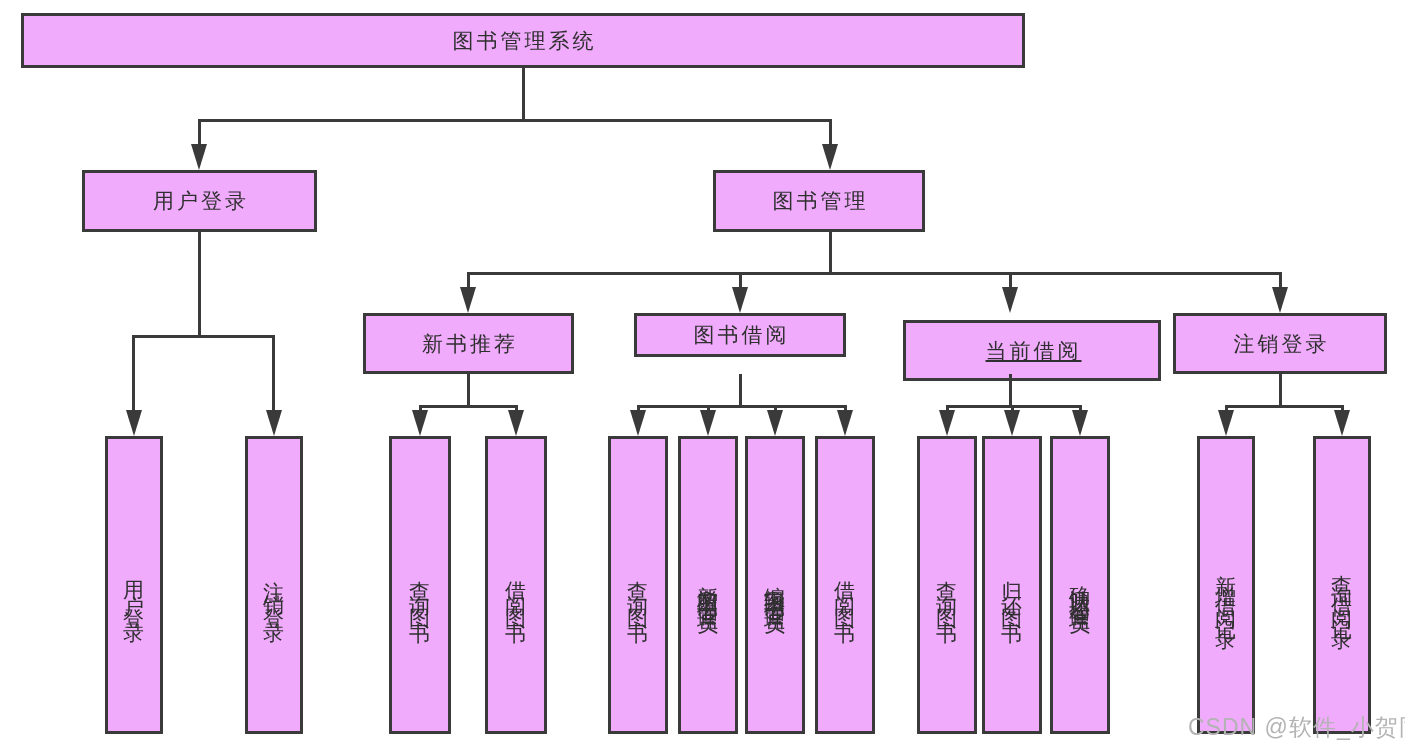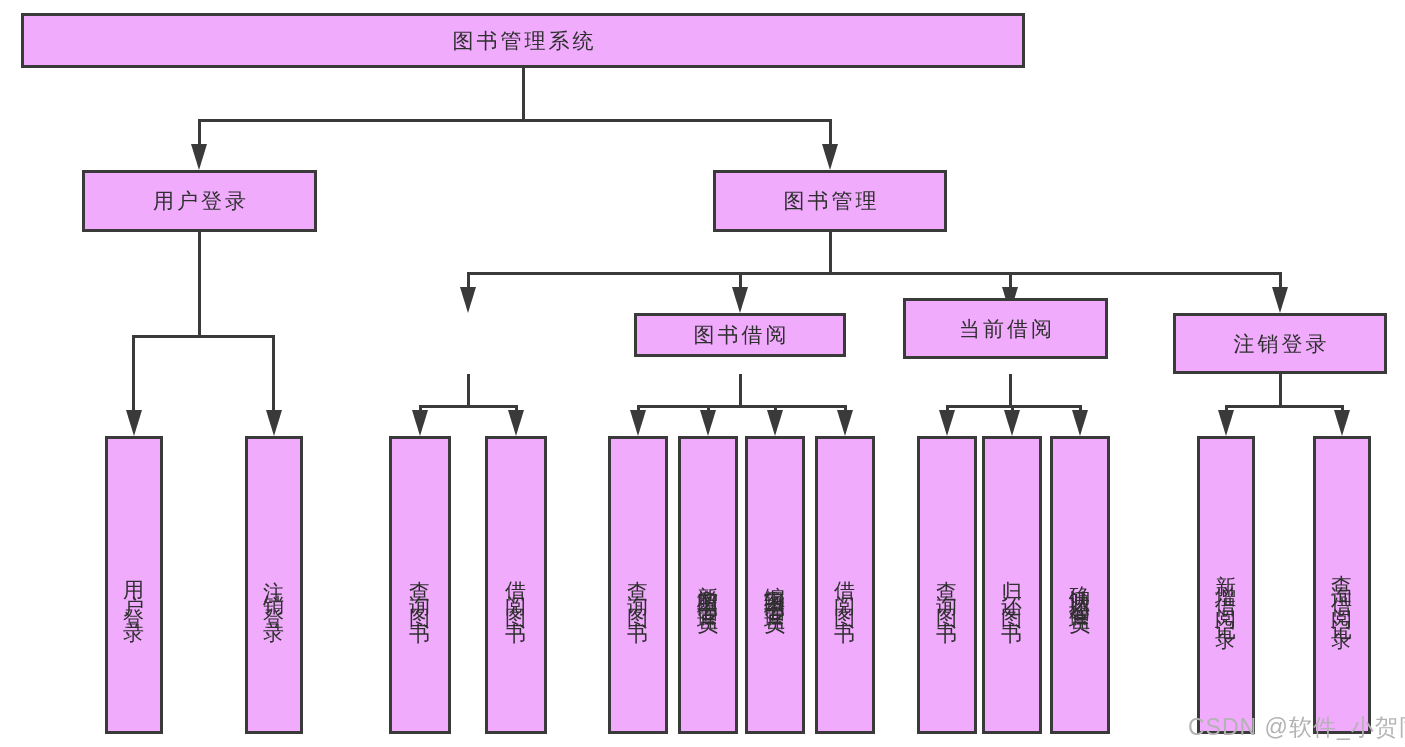--- a/index.html
+++ b/index.html
@@ -64,21 +64,21 @@
   <div class="vl" style="left:521.5px; top:68px;  height:53px;"></div>
   <div class="hl" style="left:197.5px; top:119px; width:634px;"></div>
   <div class="vl" style="left:197.5px; top:119px; height:27px;"></div>
   <div class="ah" style="left:191px;   top:144px;"></div>
   <div class="vl" style="left:828.5px; top:119px; height:27px;"></div>
   <div class="ah" style="left:822px;   top:144px;"></div>
 
   <div class="box hbox" style="left:82px; top:170px; width:235px; height:62px;">
     <span>用户登录</span>
   </div>
-  <div class="box hbox" style="left:713px; top:170px; width:234px; height:62px;">
+  <div class="box hbox" style="left:713px; top:170px; width:212px; height:62px;">
     <span>图书管理</span>
   </div>
 
   <div class="vl" style="left:197.5px; top:232px; height:106px;"></div>
   <div class="hl" style="left:132px;   top:335px; width:143px;"></div>
   <div class="vl" style="left:132px;   top:335px; height:77px;"></div>
   <div class="ah" style="left:125.5px; top:410px;"></div>
   <div class="vl" style="left:272px;   top:335px; height:77px;"></div>
   <div class="ah" style="left:265.5px; top:410px;"></div>
 
@@ -86,24 +86,27 @@
   <div class="hl" style="left:466.5px; top:272px; width:815px;"></div>
   <div class="vl" style="left:466.5px; top:272px; height:17px;"></div>
   <div class="ah" style="left:460px;   top:287px;"></div>
   <div class="vl" style="left:738.5px; top:272px; height:17px;"></div>
   <div class="ah" style="left:732px;   top:287px;"></div>
   <div class="vl" style="left:1008.5px;top:272px; height:17px;"></div>
   <div class="ah" style="left:1002px;  top:287px;"></div>
   <div class="vl" style="left:1278.5px;top:272px; height:17px;"></div>
   <div class="ah" style="left:1272px;  top:287px;"></div>
 
+  <div class="box hbox" style="left:363px; top:313px; width:211px; height:61px;">
+    <span>新书推荐</span>
+  </div>
   <div class="box hbox" style="left:634px; top:313px; width:212px; height:44px;">
     <span>图书借阅</span>
   </div>
-  <div class="box hbox" style="left:903px; top:298px; width:205px; height:61px;">
+  <div class="box hbox" style="left:903px; top:320px; width:258px; height:61px;text-decoration:underline;">
     <span>当前借阅</span>
   </div>
   <div class="box hbox" style="left:1173px; top:313px; width:214px; height:61px;">
     <span>注销登录</span>
   </div>
 
   <div class="vl" style="left:466.5px; top:374px; height:34px;"></div>
   <div class="hl" style="left:418.5px; top:405px; width:99px;"></div>
   <div class="vl" style="left:418.5px; top:405px; height:8px;"></div>
   <div class="ah" style="left:412px;   top:410px;"></div>

